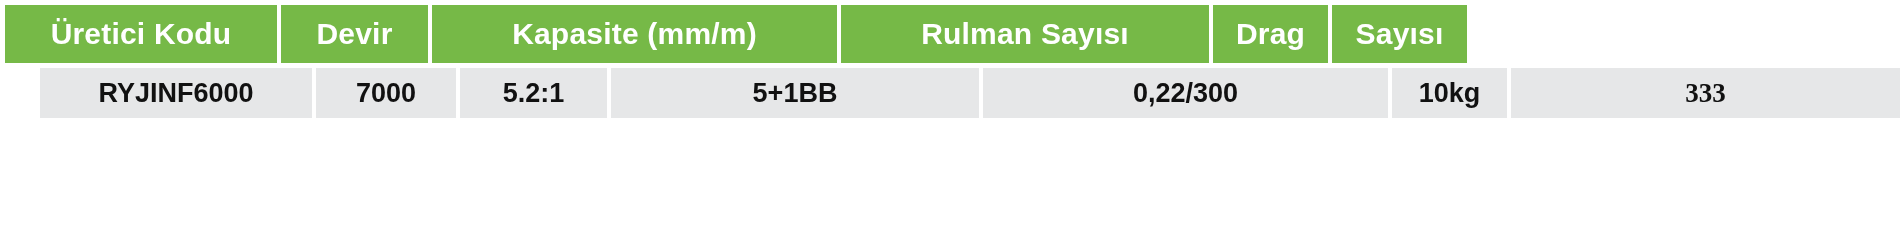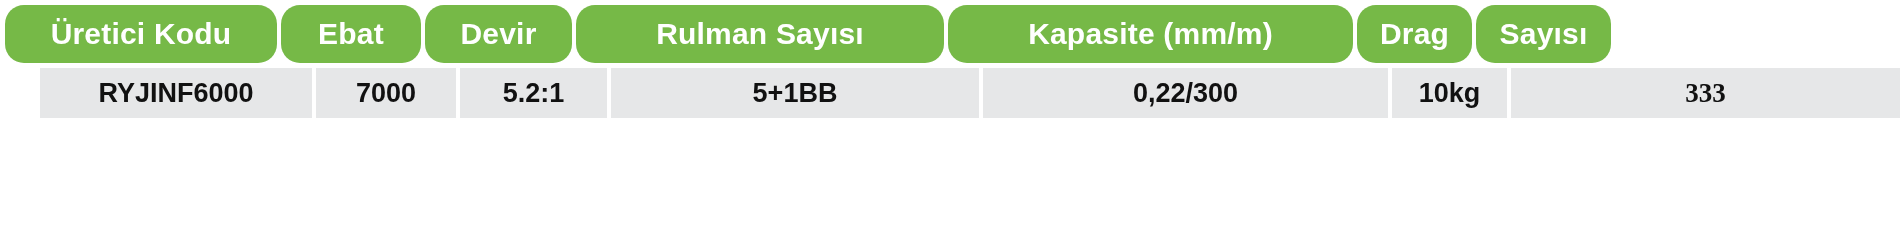--- a/index.html
+++ b/index.html
@@ -52,21 +52,20 @@
   .cell:last-child {
     margin-right: 0;
   }
 
   .header-row .cell {
     background: #76b947;
     color: #ffffff;
     font-weight: bold;
     font-size: 30px;
     letter-spacing: 0.2px;
-    border-radius: 19px;
   }
 
   .data-row .cell {
     background: #e6e7e8;
     color: #111111;
     font-weight: bold;
     font-size: 27px;
   }
 
   
@@ -81,24 +80,23 @@
 
   .data-row .col-7 { margin-right: -8px; font-family: Liberation Serif, serif; }
 </style>
 </head>
 <body>
 
 <div class="spec-table">
 
   <div class="row header-row">
     <div class="cell col-0">Üretici Kodu</div>
-    <div class="cell col-1">Ebat</div>
     <div class="cell col-2">Devir</div>
+    <div class="cell col-4">Kapasite (mm/m)</div>
     <div class="cell col-3">Rulman Sayısı</div>
-    <div class="cell col-4">Kapasite (mm/m)</div>
     <div class="cell col-5">Drag</div>
     <div class="cell col-6">Sayısı</div>
   </div>
 
   <div class="row data-row">
     <div class="cell col-0">RYJINF6000</div>
     <div class="cell col-1">7000</div>
     <div class="cell col-2">5.2:1</div>
     <div class="cell col-3">5+1BB</div>
     <div class="cell col-4">0,22/300</div>

